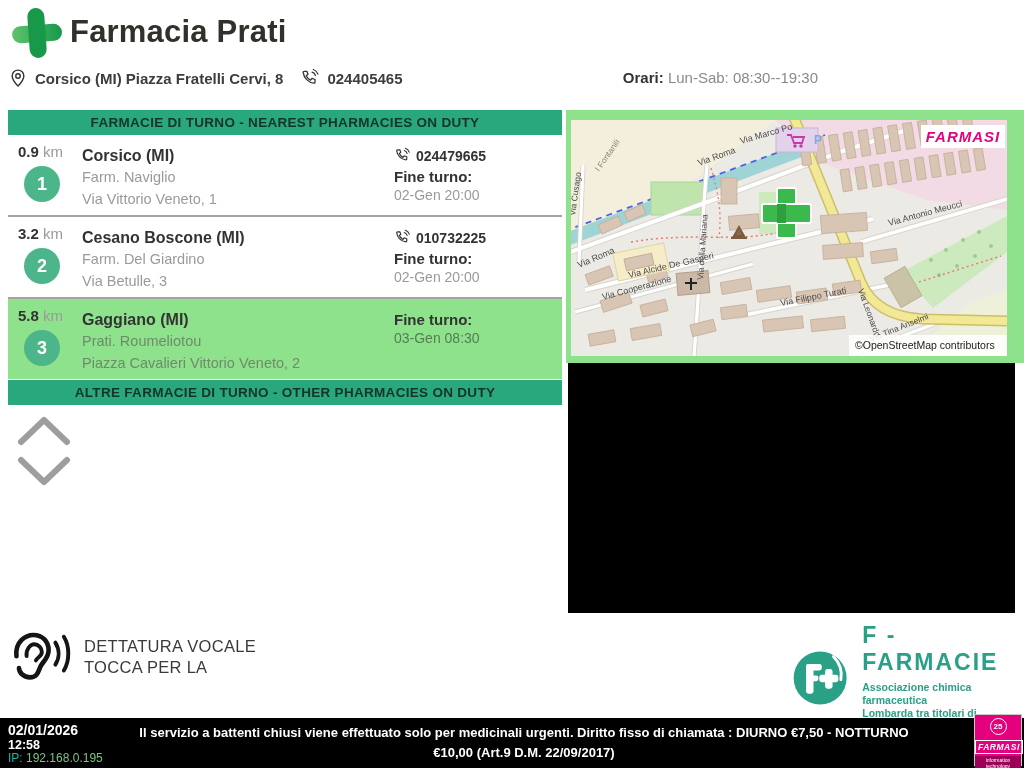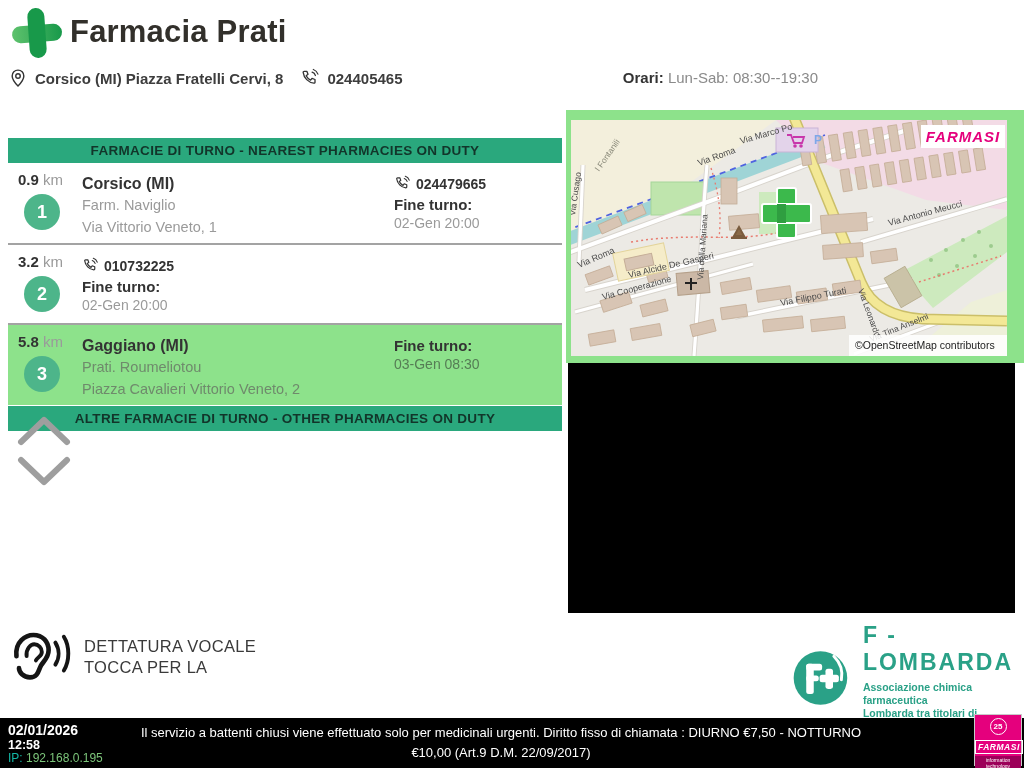--- a/index.html
+++ b/index.html
@@ -15,21 +15,21 @@
               align-items:center; gap:7px; color:#3d3d3d; }
   .addr-row .txt { font-size:15px; font-weight:700; color:#3d3d3d; }
   .addr-row .phone-ic { margin-left:10px; }
   .orari { position:absolute; right:11px; top:69px; font-size:15px; color:#8a8a8a; }
   .orari b { color:#333; font-weight:700; }
 
   
   .list { position:absolute; left:8px; top:110px; width:554px; }
   .banner { height:25px; background:#2aa87d; color:#12352a; font-size:13.5px;
             font-weight:700; display:flex; align-items:center; justify-content:center;
-            letter-spacing:.3px;margin-top:28px; }
+            letter-spacing:.3px; }
   .row { display:grid; grid-template-columns:74px 1fr 168px; padding:8px 0 6px 0;
          min-height:80px; border-bottom:2px solid #a3a3a3; background:#fff; }
   .row.hl { background:#8de28b; border-bottom:none; }
   .dist { padding-left:10px; font-size:15px; color:#9a9a9a; }
   .dist b { color:#333; font-weight:700; font-size:15px; }
   .badge { width:36px; height:36px; border-radius:50%; background:#4db58a; color:#fff;
            font-size:18px; font-weight:700; display:flex; align-items:center;
            justify-content:center; margin:6px 0 0 16px; }
   .rcity { font-size:16px; font-weight:700; color:#333; padding-top:4px; }
   .rsub { font-size:14.5px; color:#9a9a9a; line-height:19px; margin-top:3px; }
@@ -62,22 +62,22 @@
   .flom-sub { font-size:10.5px; font-weight:700; color:#2aa187; line-height:13px;
               margin-top:5px; }
 
   
   .footer { position:absolute; left:0; top:718px; width:1024px; height:50px;
             background:#000; color:#fff; }
   .f-date { position:absolute; left:8px; top:4px; font-size:14px; font-weight:700; }
   .f-time { position:absolute; left:8px; top:20px; font-size:12.5px; font-weight:700; }
   .f-ip   { position:absolute; left:8px; top:33px; font-size:12px; color:#e8e8e8; }
   .f-ip span { color:#7cc57a; }
-  .f-notice { position:absolute; left:101px; top:5px; width:800px; text-align:center;
-              font-size:13px; font-weight:400; line-height:20px; color:#fff; }
+  .f-notice { position:absolute; left:124px; top:5px; width:800px; text-align:center;
+              font-size:13px; font-weight:700; line-height:20px; color:#fff; }
   .farmasi-box { position:absolute; right:2px; top:-4px; width:48px; height:52px;
                  background:#e5007d; border:1px solid #c9c9c9; text-align:center; }
   .farmasi-25 { width:17px; height:17px; border:1.5px solid #fff; border-radius:50%;
                 color:#fff; font-size:8px; font-weight:700; line-height:15px;
                 margin:3px auto 1px auto; }
   .farmasi-name { display:inline-block; border:1px solid #fff; color:#fff;
                   font-size:8.5px; font-weight:800; font-style:italic;
                   letter-spacing:.5px; padding:1px 2px; }
   .farmasi-sub { background:#9c0059; color:#fff; font-size:5px; margin-top:2px;
                  padding:1px 0; }
@@ -142,20 +142,25 @@
         </div>
         <div class="rfine">Fine turno:</div>
         <div class="rend">02-Gen 20:00</div>
       </div>
     </div>
 
     <div class="row">
       <div>
         <div class="dist"><b>3.2</b> <span>km</span></div>
         <div class="badge">2</div>
+      </div>
+      <div>
+        <div class="rcity">Cesano Boscone (MI)</div>
+        <div class="rsub">Farm. Del Giardino</div>
+        <div class="rsub">Via Betulle, 3</div>
       </div>
       <div>
         <div class="rphone">
           <svg width="17" height="17" viewBox="0 0 24 24">
             <path d="M5 4 h3.2 l1.4 3.6 -2.2 1.7 a12 12 0 0 0 5.3 5.3 l1.7 -2.2 3.6 1.4 v3.2 a1.2 1.2 0 0 1 -1.3 1.2 A14.8 14.8 0 0 1 3.8 5.3 1.2 1.2 0 0 1 5 4 z" fill="none" stroke="#333" stroke-width="1.7" stroke-linejoin="round"></path>
             <path d="M14.5 5 a6 6 0 0 1 4 4 M16 1.8 a9 9 0 0 1 5.5 5.5" fill="none" stroke="#333" stroke-width="1.6" stroke-linecap="round"></path>
           </svg>
           <span>010732225</span>
         </div>
         <div class="rfine">Fine turno:</div>
@@ -360,21 +365,21 @@
     <svg width="68" height="68" viewBox="0 0 68 68">
       <circle cx="34" cy="34" r="32" fill="#2aa187"></circle>
       <rect x="17" y="17" width="9" height="36" rx="3" fill="#fff"></rect>
       <rect x="17" y="17" width="19" height="8" rx="3" fill="#fff"></rect>
       <rect x="17" y="31" width="15" height="7" rx="3" fill="#fff"></rect>
       <rect x="40" y="23" width="9" height="24" rx="3" fill="#fff"></rect>
       <rect x="33" y="30" width="23" height="9" rx="3" fill="#fff"></rect>
       <path d="M50 8 Q62 20 59 36" fill="none" stroke="#fff" stroke-width="3.5" stroke-linecap="round"></path>
     </svg>
     <div>
-      <div class="flom-name">F - LOMBARDA</div>
+      <div class="flom-name">F - FARMACIE</div>
       <div class="flom-sub">
         <div>Associazione chimica farmaceutica</div>
         <div>Lombarda tra titolari di Farmacia</div>
       </div>
     </div>
   </div>
 
   <div class="footer">
     <div class="f-date">02/01/2026</div>
     <div class="f-time">12:58</div>

